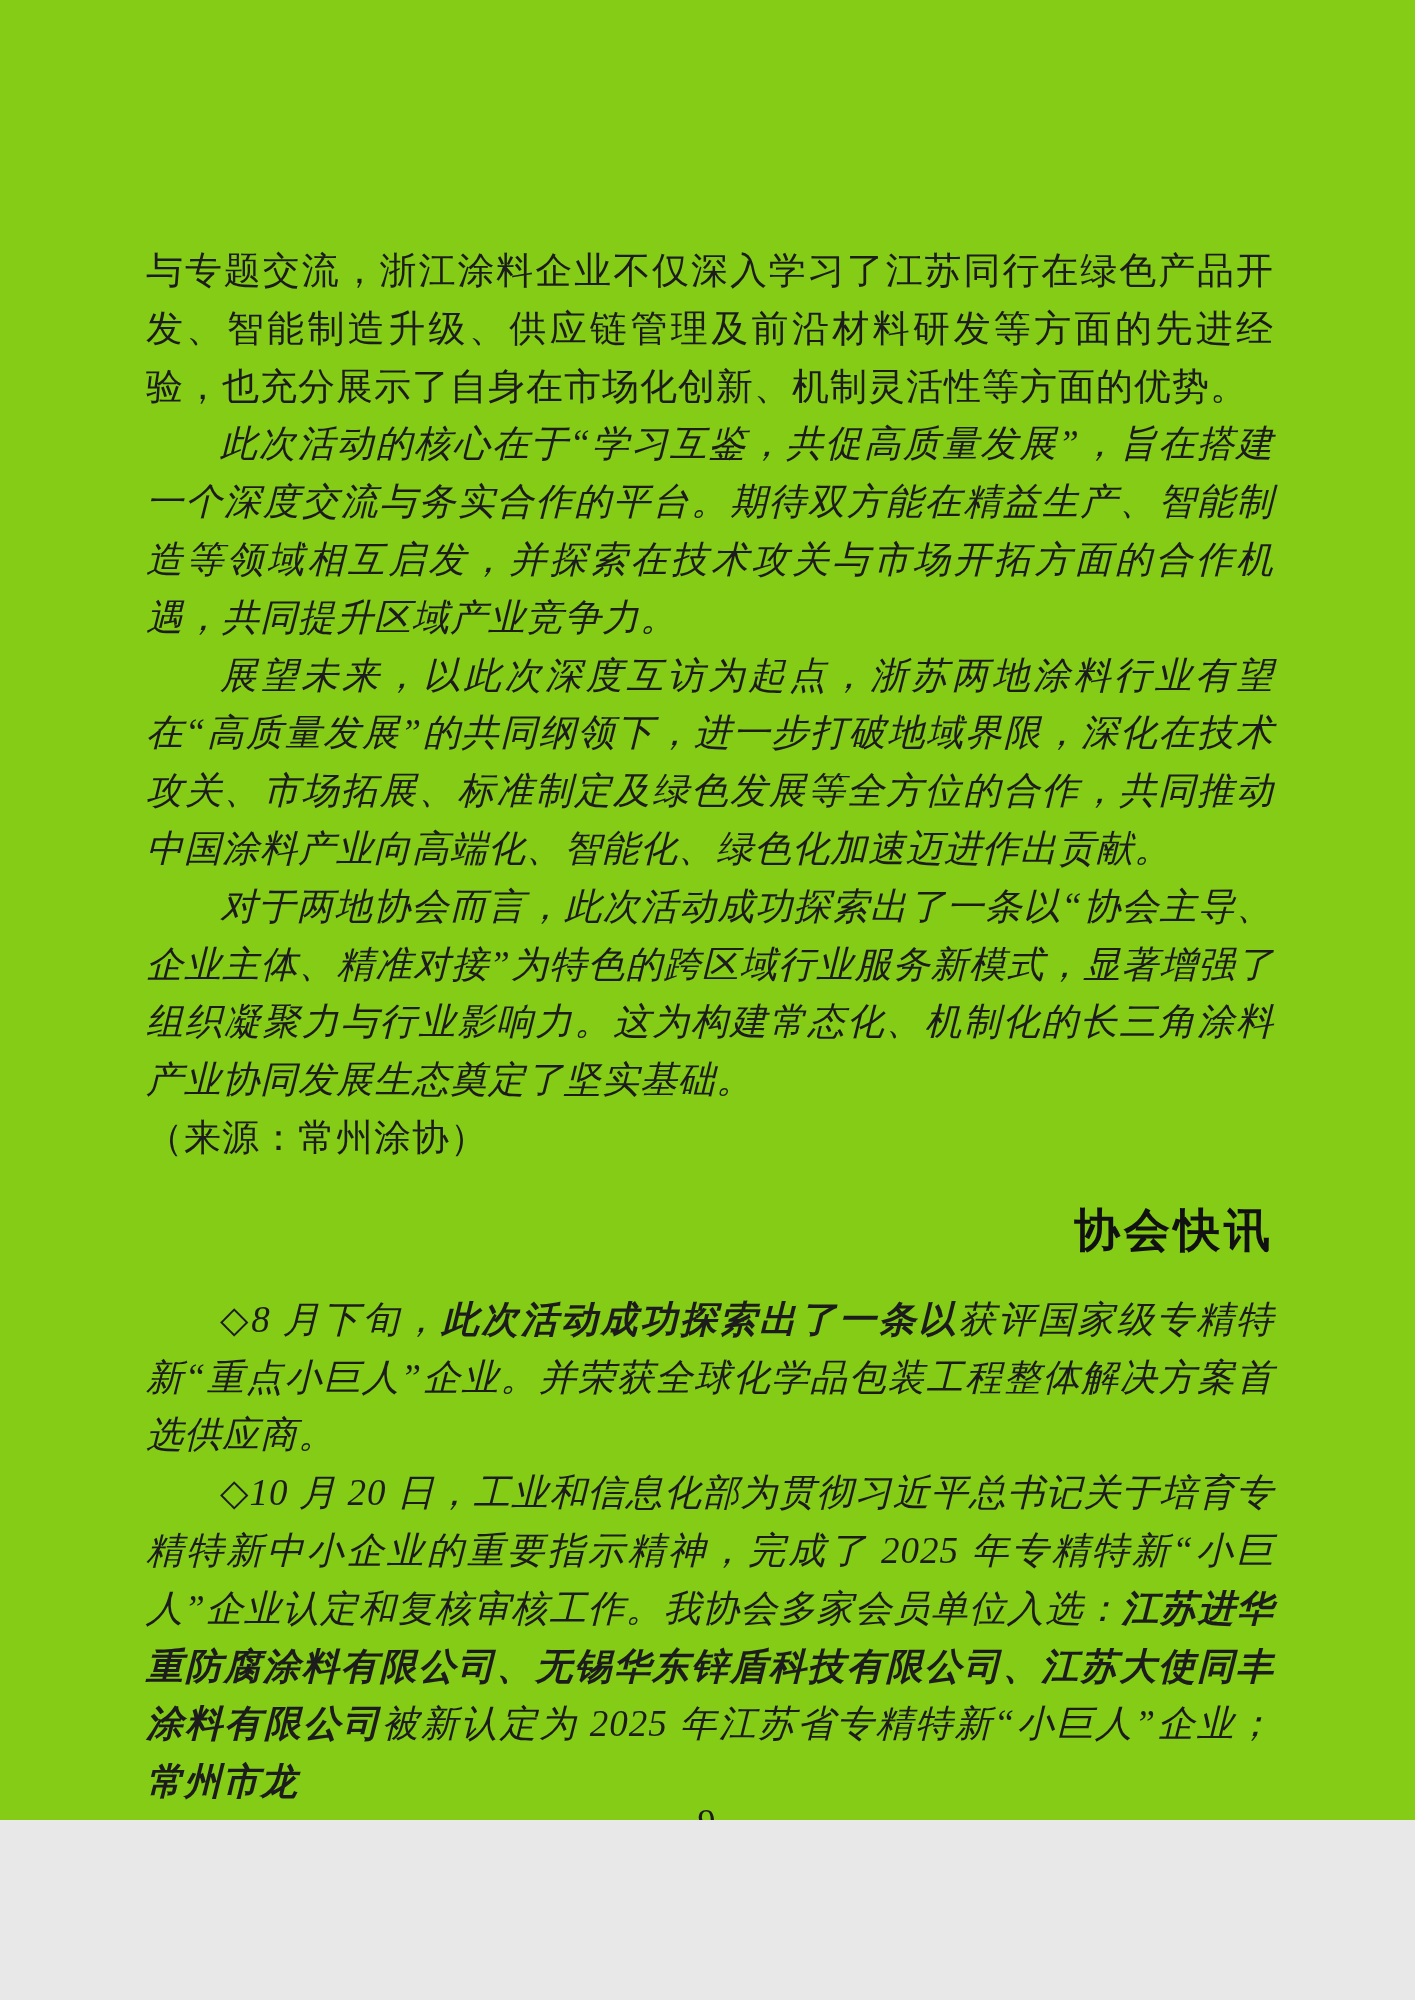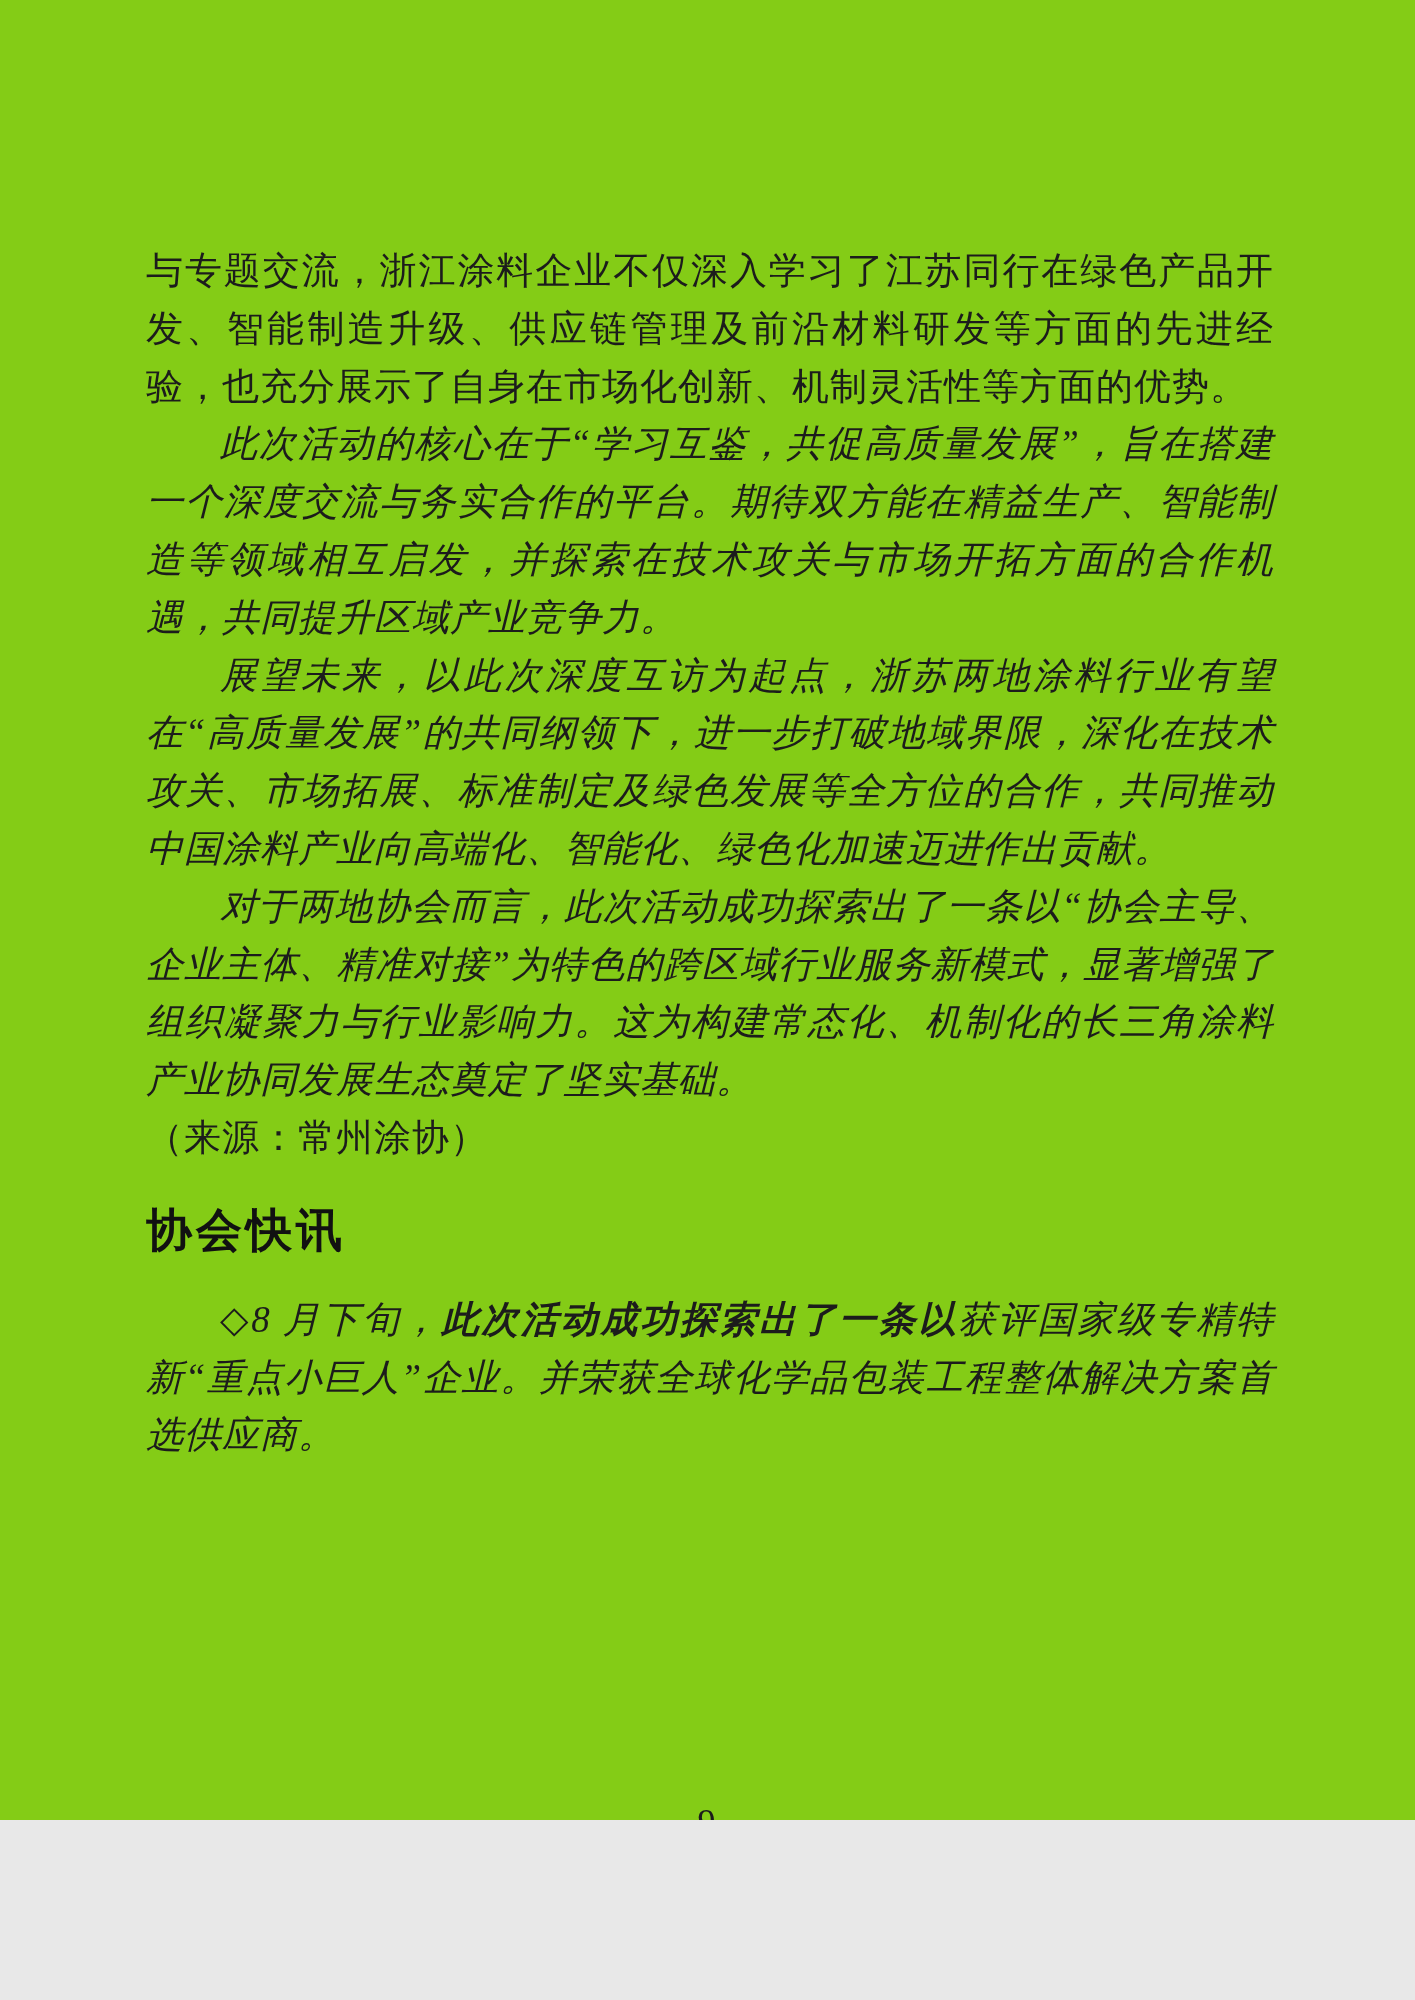--- a/index.html
+++ b/index.html
@@ -43,21 +43,21 @@
     line-height: 57.8px;
     text-align: left;
     padding-right: 34px;
     letter-spacing: 1px;
   }
   .section-heading {
     margin: 34px 0 30px 0;
     font-size: 46px;
     line-height: 60px;
     font-weight: bold;
-    text-align: left;
+    text-align: right;
     letter-spacing: 4px;
     color: #111;
   }
   .page-footer {
     position: absolute;
     left: 0;
     top: 1800px;
     width: 100%;
     text-align: center;
     font-size: 36px;
@@ -80,17 +80,20 @@
     <p class="para indent">对于两地协会而言，此次活动成功探索出了一条以“协会主导、企业主体、精准对接”为特色的跨区域行业服务新模式，显著增强了组织凝聚力与行业影响力。这为构建常态化、机制化的长三角涂料产业协同发展生态奠定了坚实基础。</p>
 
     <p class="attribution">（来源：常州涂协）</p>
 
     <h1 class="section-heading">协会快讯</h1>
 
     <p class="para indent">
       <span>◇8 月下旬，</span><b>此次活动成功探索出了一条以</b><span>获评国家级专精特新“重点小巨人”企业。并荣获全球化学品包装工程整体解决方案首选供应商。</span>
     </p>
 
+    <p class="para indent">
+      <span>◇10 月 20 日，工业和信息化部为贯彻习近平总书记关于培育专精特新中小企业的重要指示精神，完成了 2025 年专精特新“小巨人”企业认定和复核审核工作。我协会多家会员单位入选：</span><b>江苏进华重防腐涂料有限公司、无锡华东锌盾科技有限公司、江苏大使同丰涂料有限公司</b><span>被新认定为 2025 年江苏省专精特新“小巨人”企业；</span><b>常州市龙</b>
+    </p>
 
   </div>
 
   <div class="page-footer">—9—</div>
 </div>
 
 </body></html>

